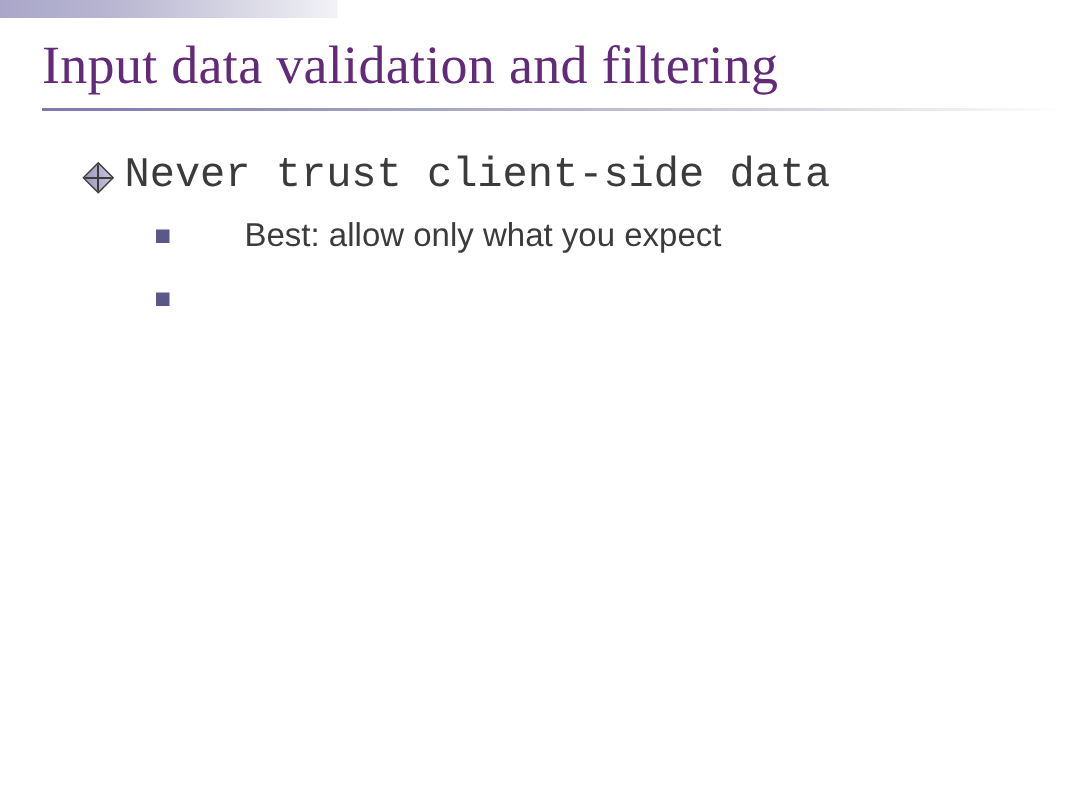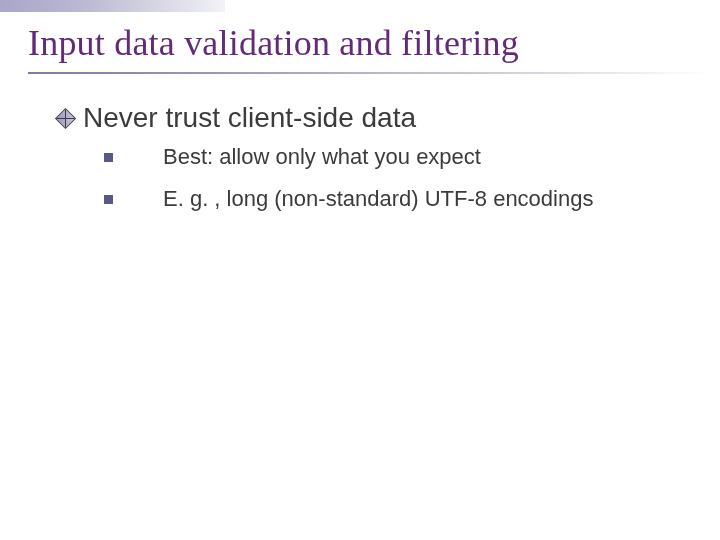--- a/index.html
+++ b/index.html
@@ -56,20 +56,21 @@
     top: 100px;
     left: 58px;
     right: 30px;
     color: #3b3b3b;
   }
   .lvl1 {
     display: flex;
     align-items: flex-start;
     margin-bottom: 6px;
     font-size: 28px;
+    font-family: Liberation Mono, monospace;
   }
   .lvl2 {
     display: flex;
     align-items: flex-start;
     margin: 8px 0 14px 46px;
     font-size: 22px;
     gap: 36px;
   }
   .diamond-icon {
     width: 15px;
@@ -116,17 +117,16 @@
 
     <div class="lvl2">
       <div class="square-icon"></div>
       <div class="txt">Best: allow only what you expect</div>
     </div>
 
 
 
     <div class="lvl2">
       <div class="square-icon"></div>
-      <div class="txt">E. g. , long (non-standard) UTF-8 encodings</div>
     </div>
 
   </div>
 </div>
 
 </body></html>

